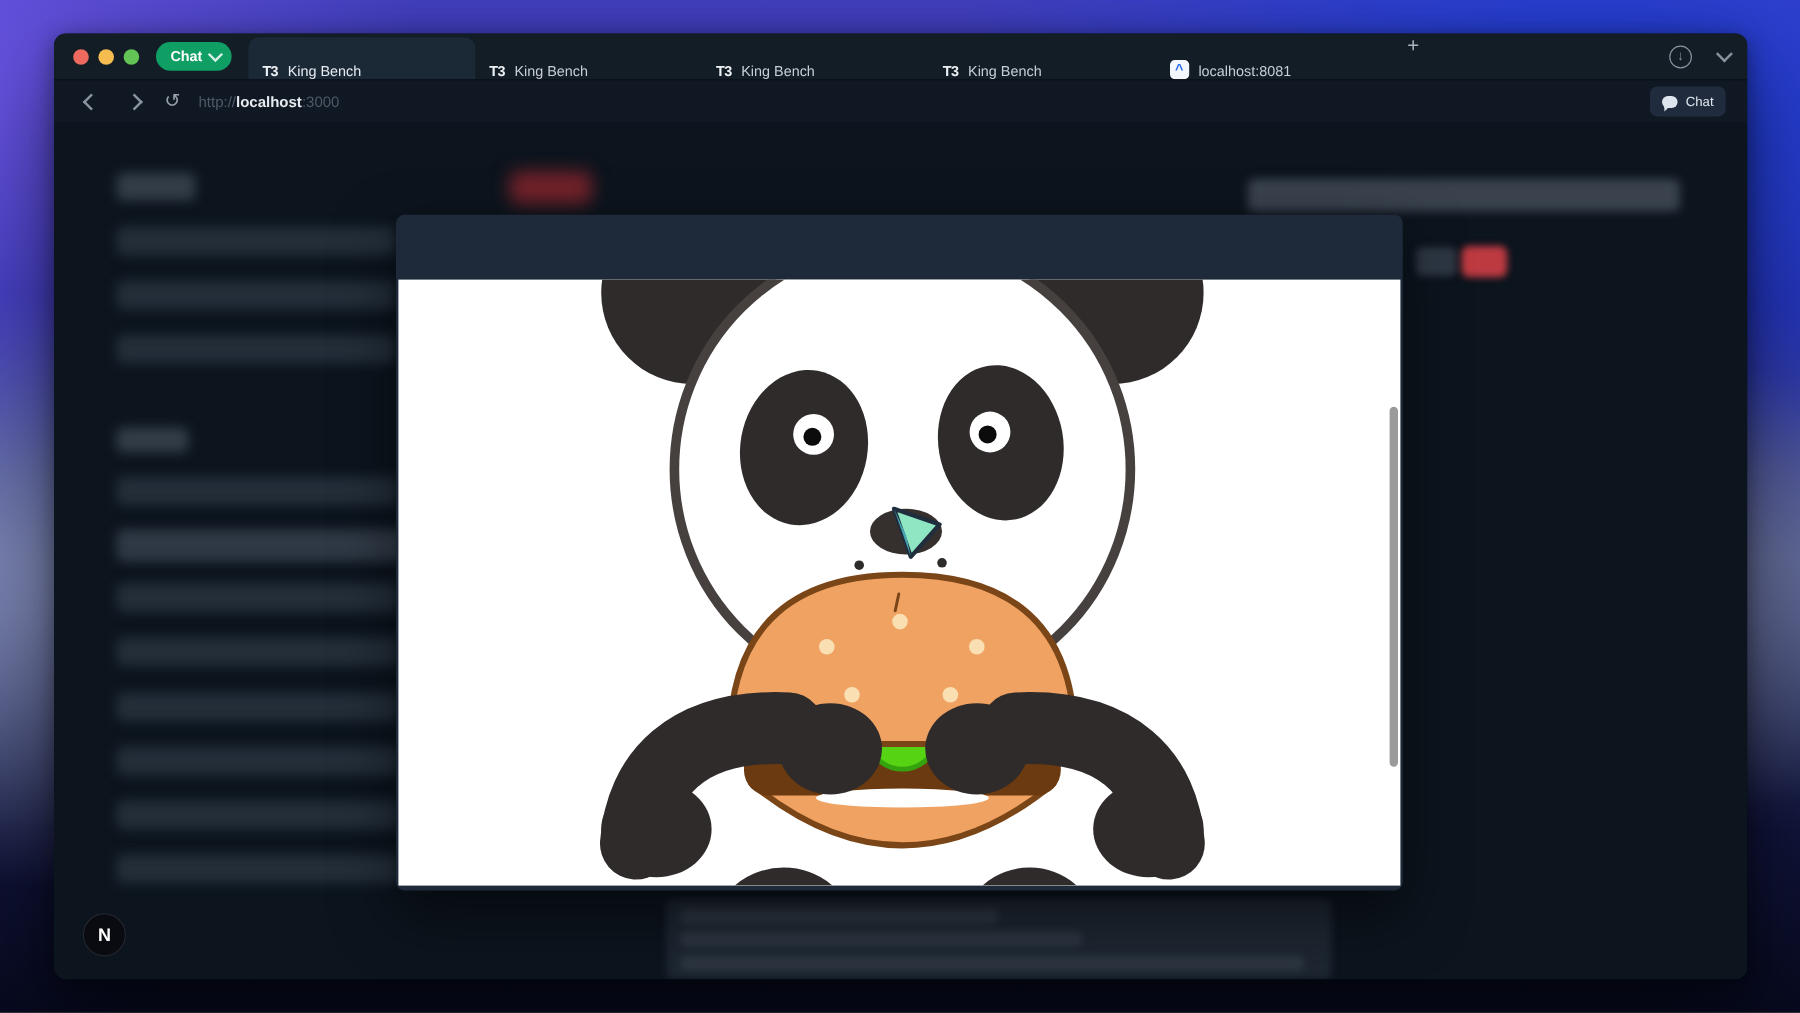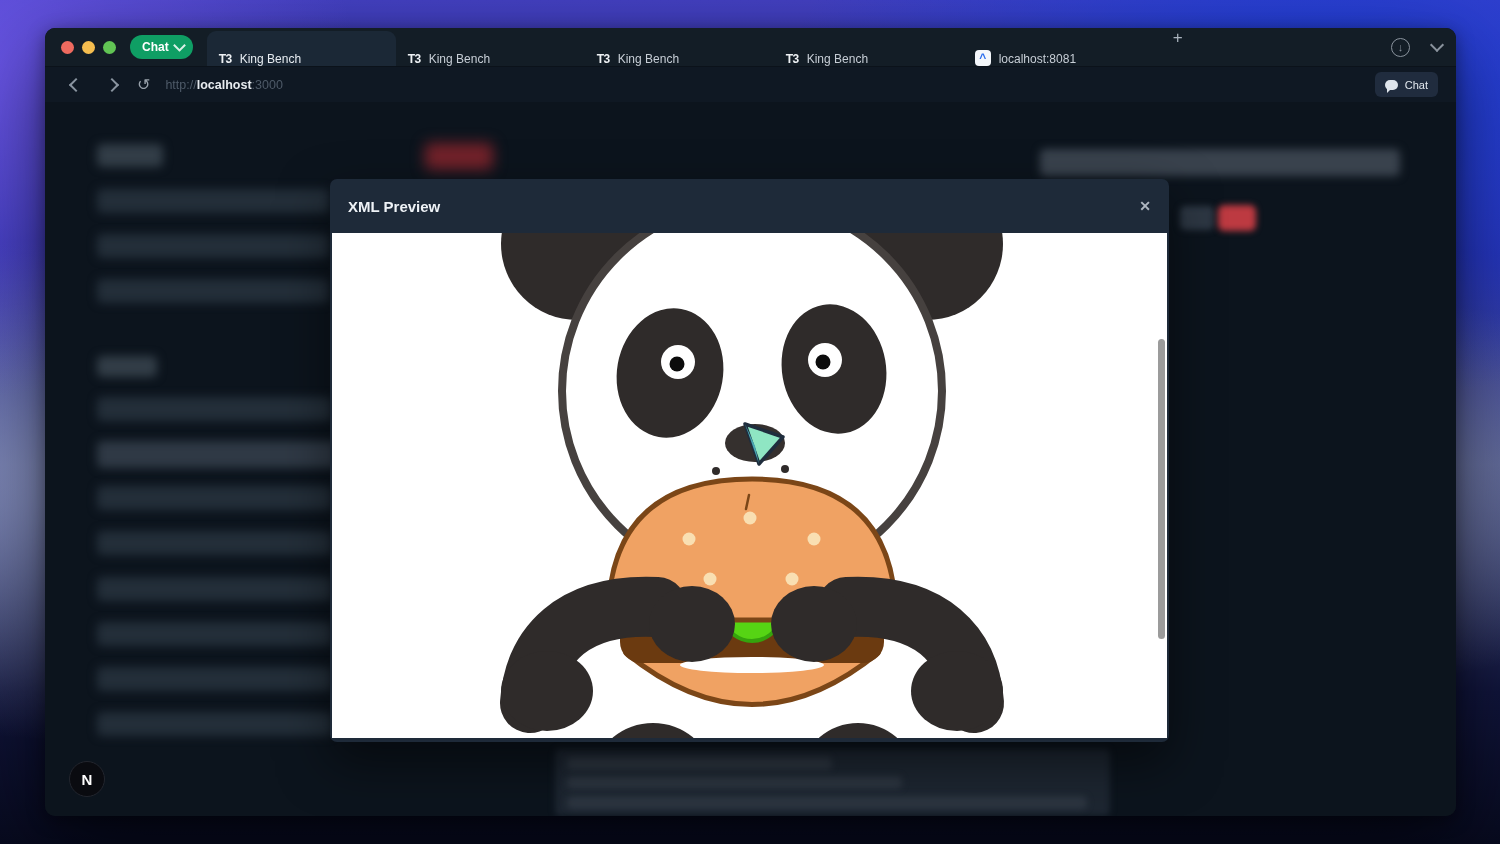--- a/index.html
+++ b/index.html
@@ -155,24 +155,20 @@
     <div class="blur b-input" style="left:995px;top:47px;width:360px;height:27px;"></div>
     <div class="blur b-chip" style="left:1135px;top:104px;width:34px;height:24px;"></div>
     <div class="blur b-pill-red" style="left:1173px;top:103px;width:38px;height:26px;"></div>
     <div class="blur b-box" style="left:510px;top:647px;width:555px;height:67px;"></div>
     <div class="blur b-line" style="left:522px;top:655px;width:265px;height:13px;"></div>
     <div class="blur b-line" style="left:522px;top:674px;width:335px;height:13px;"></div>
     <div class="blur b-line" style="left:522px;top:694px;width:520px;height:13px;"></div>
     <div class="n-logo">N</div>
 
     <div class="modal">
-      <div class="modal-header">
-        <span class="modal-title">XML Preview</span>
-        <span class="modal-close">✕</span>
-      </div>
       <div class="modal-body">
         <svg viewBox="330 232 835 505" preserveAspectRatio="none">
 
           <circle cx="575" cy="243" r="76" fill="#2f2b2a"></circle>
           <circle cx="925" cy="243" r="76" fill="#2f2b2a"></circle>
 
           <circle cx="750" cy="390" r="190" fill="#ffffff" stroke="#46413f" stroke-width="8"></circle>
 
           <ellipse cx="668" cy="372" rx="53" ry="65" fill="#2f2b2a" transform="rotate(10 668 372)"></ellipse>
           <ellipse cx="832" cy="368" rx="52" ry="65" fill="#2f2b2a" transform="rotate(-10 832 368)"></ellipse>

